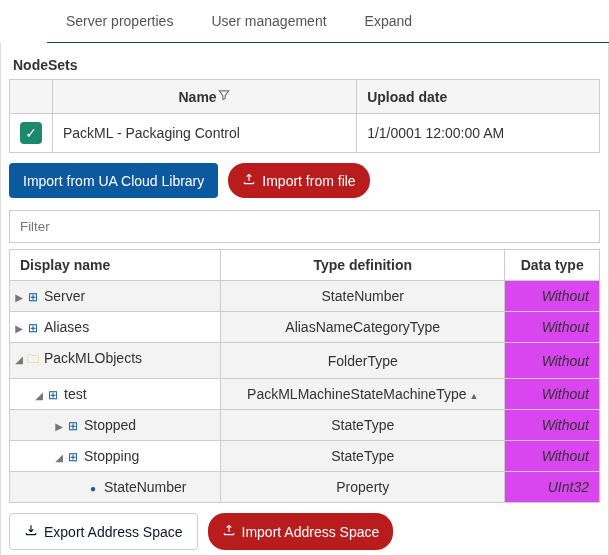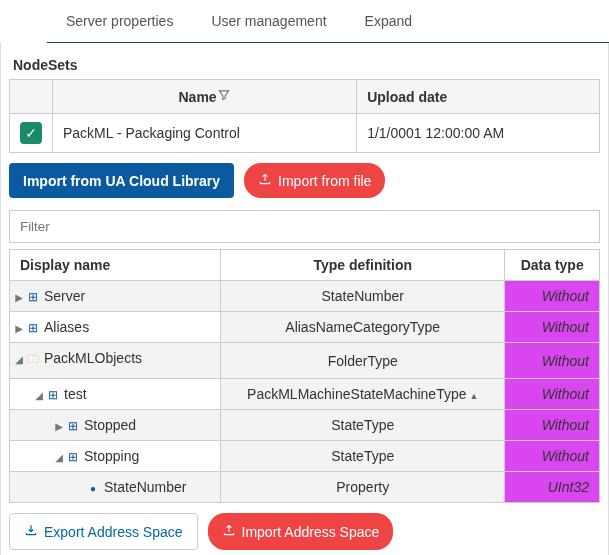--- a/index.html
+++ b/index.html
@@ -10,23 +10,23 @@
 .panel { border: 1px solid #ddd; border-top: none; padding: 8px; border-radius: 0 0 4px 4px; }
 .section-title { font-weight: bold; padding: 6px 4px; }
 table.ns { width: 100%; border-collapse: collapse; border: 1px solid #ccc; }
 table.ns th, table.ns td { border: 1px solid #ccc; padding: 8px 10px; text-align: left; }
 table.ns th { background: #f5f5f5; font-weight: bold; }
 .chk { width: 22px; height: 22px; background: #1a8a6a; border-radius: 4px; display: inline-flex; align-items: center; justify-content: center; color: #fff; font-size: 14px; }
 .name-th { display: flex; justify-content: center; align-items: center; }
 .filter-icon { color: #777; }
 .btn-row { margin-top: 10px; display: flex; gap: 10px; }
 .btn { padding: 9px 14px; border-radius: 4px; border: none; font-size: 14px; cursor: pointer; display: inline-flex; align-items: center; gap: 6px; }
-.btn-blue { background: #0b5aa0; color: #fff; font-weight: bold; }
-.btn-green { background: #ef4444; color: #fff; border-radius: 17px; }
-.btn-outline { background: #fff; color: #0369a1; border: 1px solid #ccc; }
+.btn-blue { background: #0b5aa0; color: #fff; }
+.btn-green { background: #b91c1c; color: #fff; border-radius: 17px; }
+.btn-outline { background: #fff; color: #0f172a; border: 1px solid #ccc; }
 .filter-box { width: 100%; border: 1px solid #ccc; padding: 8px 10px; margin-top: 12px; color: #14532d; border-radius: 0; }
 table.tree { width: 100%; border-collapse: collapse; border: 1px solid #ccc; margin-top: 6px; }
 table.tree th, table.tree td { border: 1px solid #ccc; padding: 7px 10px; }
 table.tree th { background: #fff; font-weight: bold; }
 table.tree td.td-type { text-align: center; background: #f3f3f3; }
 table.tree td.td-dtype { text-align: right; background: #d946ef; font-style: italic; }
 table.tree tbody tr.even td.td-name { background: #f3f3f3; }
 table.tree tbody tr.odd td.td-name { background: #fff; }
 .td-name { white-space: nowrap; }
 .exp { display: inline-block; width: 10px; color: #777; font-size: 10px; text-align: center; }

